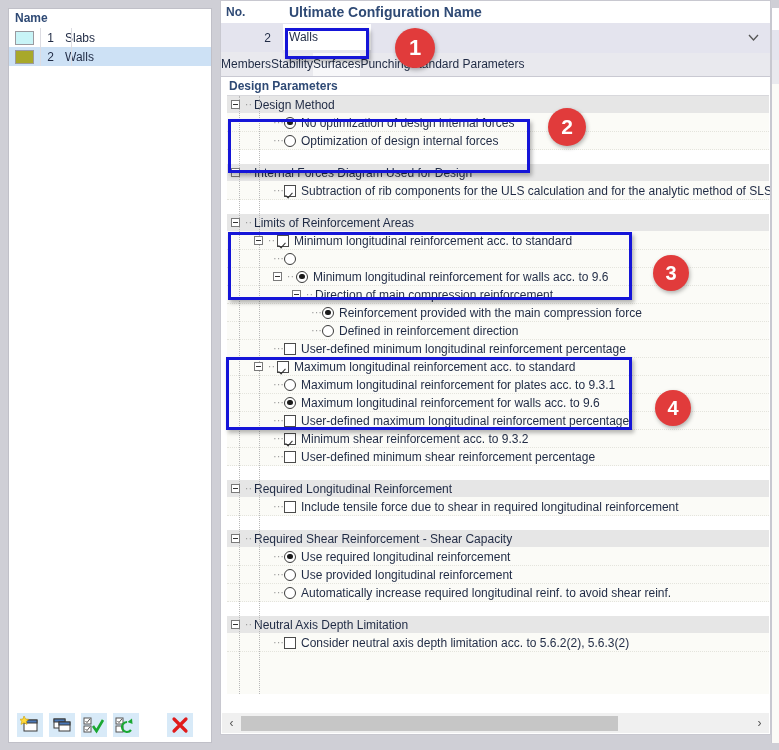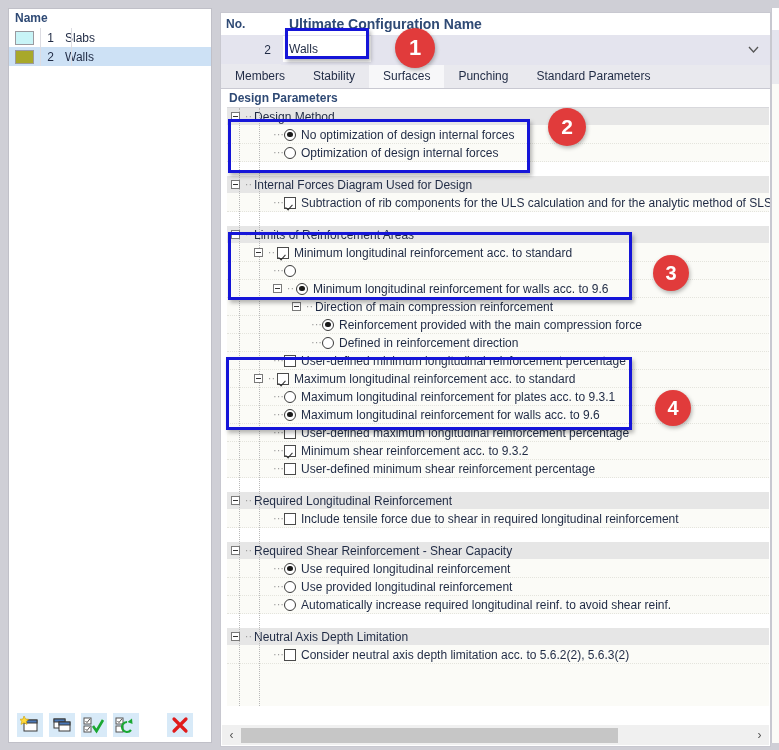--- a/index.html
+++ b/index.html
@@ -46,21 +46,21 @@
   .tb-btn {
     width: 26px; height: 24px; margin-right: 6px;
     background: #d8eaf8; border: 1px solid #d8eaf8;
     display: flex; align-items: center; justify-content: center;
     position: relative;
   }
   .tb-gap { width: 22px; }
 
   
   #main-panel {
-    position: absolute; left: 220px; top: 12px; width: 551px; height: 735px;
+    position: absolute; left: 220px; top: 0; width: 551px; height: 735px;
     background: #ffffff; border: 1px solid #c8c8d0; overflow: hidden;
   }
   #head-strip { display: flex; height: 22px; background: #ffffff; }
   .head-no { width: 60px; padding-left: 5px; font-weight: bold; color: #2f4a75; line-height: 22px; font-size: 12px;}
   .head-name { flex: 1; padding-left: 8px; font-weight: bold; color: #2f4a75; line-height: 22px; font-size: 14px;}
 
   #value-strip { display: flex; height: 30px; background: #e4e4ee; align-items: stretch; }
   #no-cell {
     width: 60px; background: #e4e4ee; text-align: right; padding-right: 10px;
     line-height: 30px; font-size: 12px; color: #1f2a44;
@@ -76,21 +76,21 @@
   }
   #name-chevron {
     position: absolute; right: 10px; top: 8px; width: 13px; height: 13px;
   }
 
   #tab-bar {
     height: 24px; background: #e9e9ee; display: flex; align-items: flex-end;
     border-bottom: 1px solid #c9c9d2;
   }
   .tab {
-    height: 24px; line-height: 24px; padding: 0 14px;
+    height: 24px; line-height: 24px; padding: 0 0;
     font-size: 12px; color: #1f2a44; background: #e9e9ee; cursor: default;
   }
   .tab.active { background: #f7f7f9; }
 
   #content {
     position: absolute; left: 0; right: 0; top: 76px; bottom: 40px;
     background: #ffffff; overflow: hidden;
   }
 
   #group-title {

